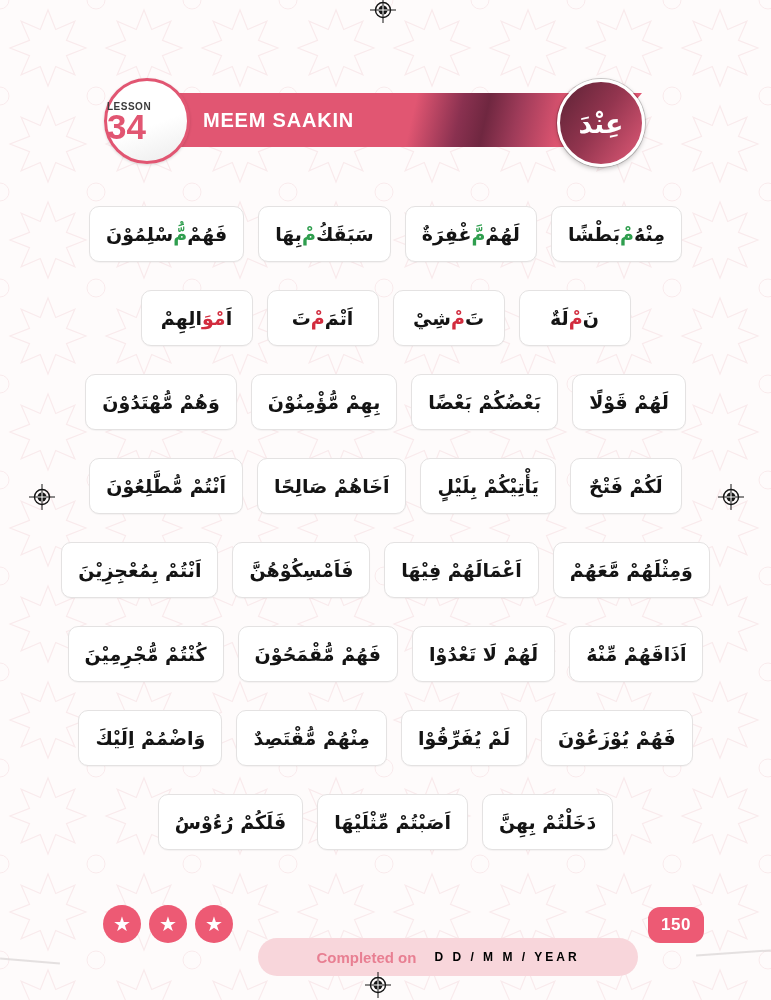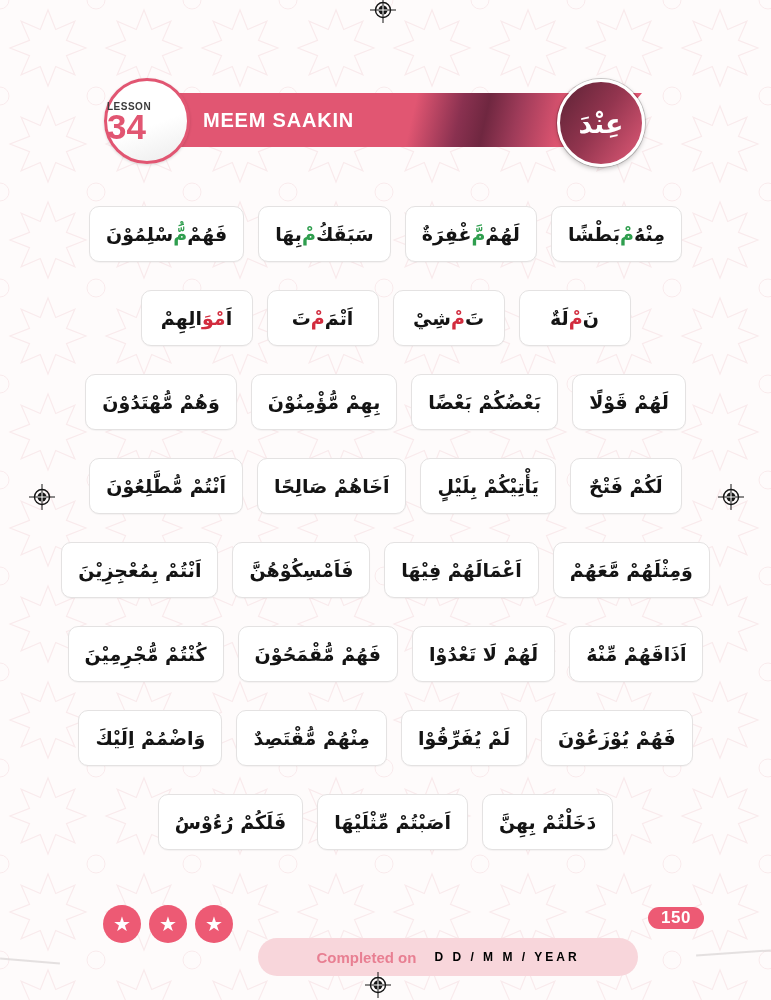--- a/index.html
+++ b/index.html
@@ -75,21 +75,21 @@
     display:flex;align-items:center;justify-content:center;
   }
   .star-circle span{color:#fff;font-size:20px;line-height:20px;}
   .completed-pill{
     position:absolute;left:258px;top:1px;width:380px;height:38px;border-radius:19px;
     background:var(--pill_bg);display:flex;align-items:center;justify-content:center;gap:18px;margin-top:32px;
   }
   .completed-label{color:var(--pill_text);font-size:15px;font-weight:bold;}
   .date-placeholder{color:#000000;font-size:12px;font-weight:bold;letter-spacing:3px;}
   .page-number{
-    position:absolute;left:648px;top:2px;width:56px;height:22px;border-radius:12px;
+    position:absolute;left:648px;top:2px;width:56px;height:36px;border-radius:12px;
     background:var(--badge_pink);color:#fff;font-size:17px;font-weight:bold;
     display:flex;align-items:center;justify-content:center;letter-spacing:.5px;
   }
   
   .scan-line{position:absolute;height:2px;background:#d9d4d4;opacity:.7;z-index:0;}
   .scan-left{left:0;top:960px;width:60px;transform:rotate(5deg);}
   .scan-right{right:0;top:952px;width:75px;transform:rotate(-4deg);}
 </style>
 </head>
 <body>

